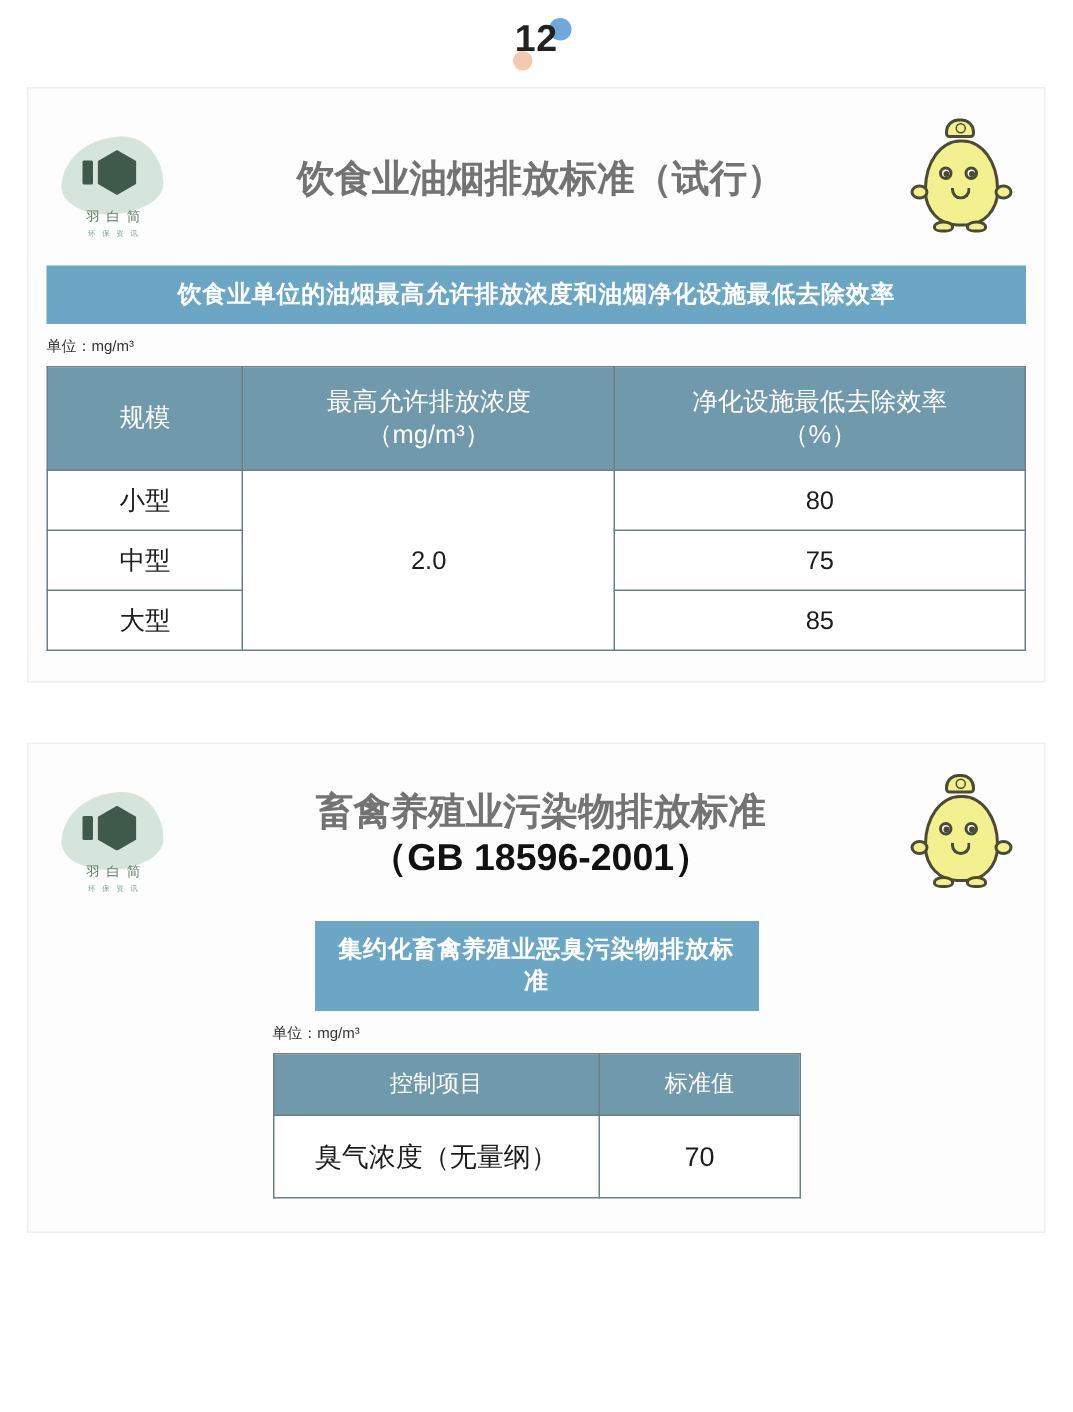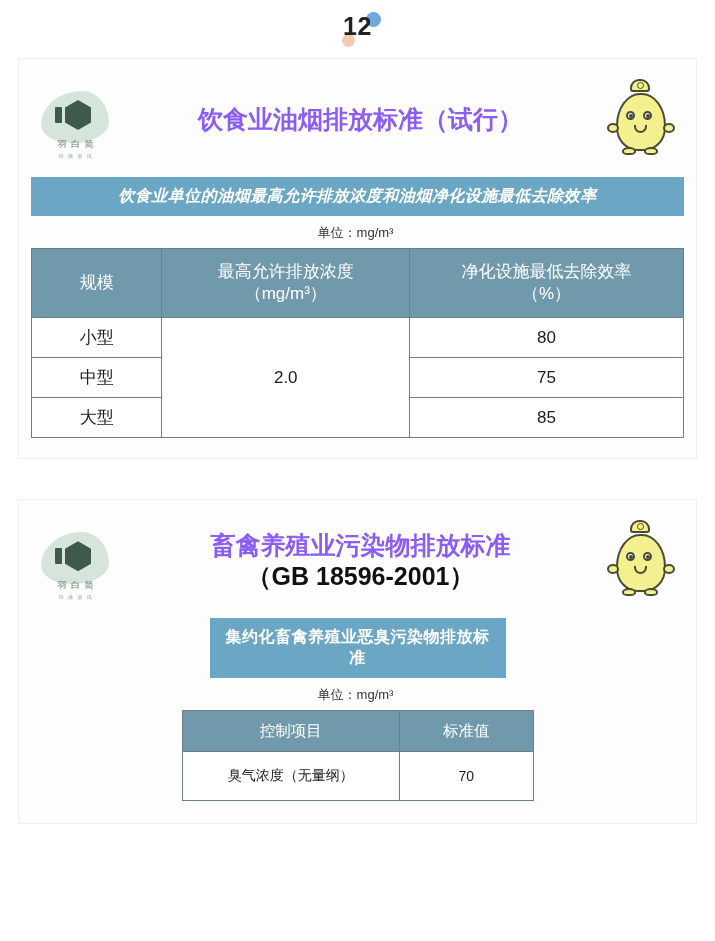--- a/index.html
+++ b/index.html
@@ -118,21 +118,21 @@
 
   .titles {
     flex: 1 1 auto;
     text-align: center;
     padding: 0 6px;
   }
   .title-main {
     font-size: 25px;
     font-weight: bold;
     line-height: 1.26;
-    color: #8b5cf6;
+    color: #737373;
   }
   .title-sub {
     font-size: 25px;
     font-weight: bold;
     line-height: 1.26;
     color: #111;
   }
 
   
   .mascot {
@@ -215,26 +215,26 @@
   .banner {
     margin: 14px auto 0 auto;
     background: #6ba7c4;
     color: #ffffff;
     font-size: 16px;
     font-weight: bold;
     text-align: center;
     padding: 9px 16px;
     letter-spacing: .5px;
   }
-  .banner.wide { width: 100%; font-style: italic; }
+  .banner.wide { width: 100%; }
   .banner.narrow { width: 296px; }
 
   .unit-line {
-    text-align: center;
-    font-size: 13px;
+    text-align: left;
+    font-size: 10px;
     color: #333;
     margin: 8px 4px 6px 0;
   }
 
   
   table {
     border-collapse: collapse;
     width: 100%;
     table-layout: fixed;
   }
@@ -258,21 +258,21 @@
   thead th.small {
     font-size: 15.5px;
     padding: 10px 4px;
   }
   tbody td {
     background: #ffffff;
     font-size: 17px;
     padding: 8px 4px;
   }
   tbody td.small {
-    font-size: 14px;
+    font-size: 18px;
     padding: 15px 4px;
   }
   .col-1 { width: 20%; }
   .col-2 { width: 38%; }
   .col-3 { width: 42%; }
   .ncol-1 { width: 62%; }
   .ncol-2 { width: 38%; }
 
   .section-gap { height: 40px; }
 </style>

